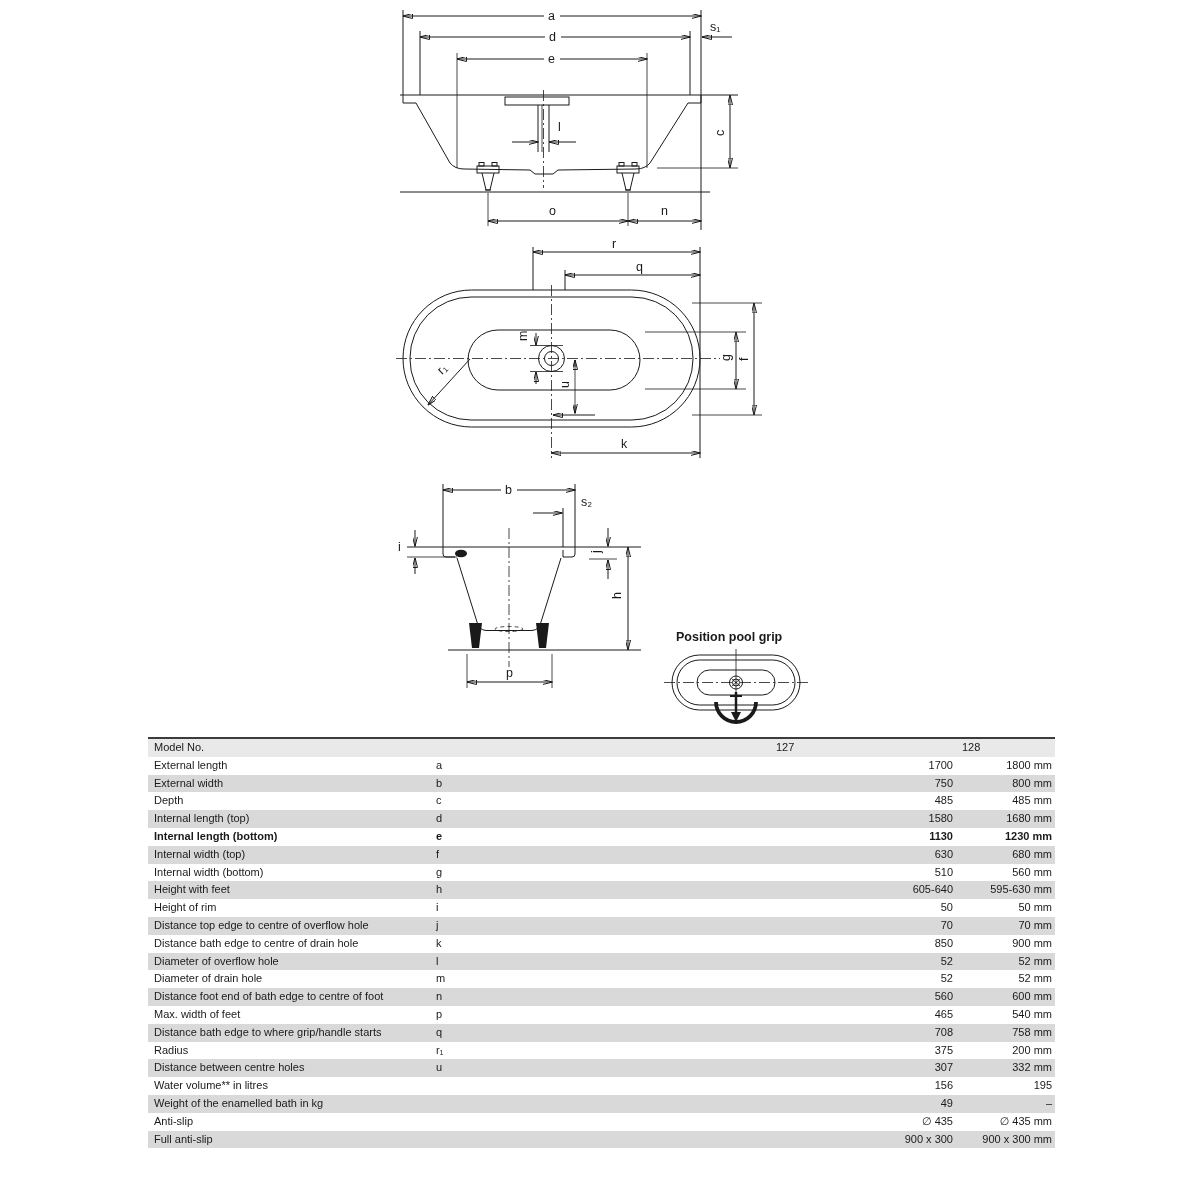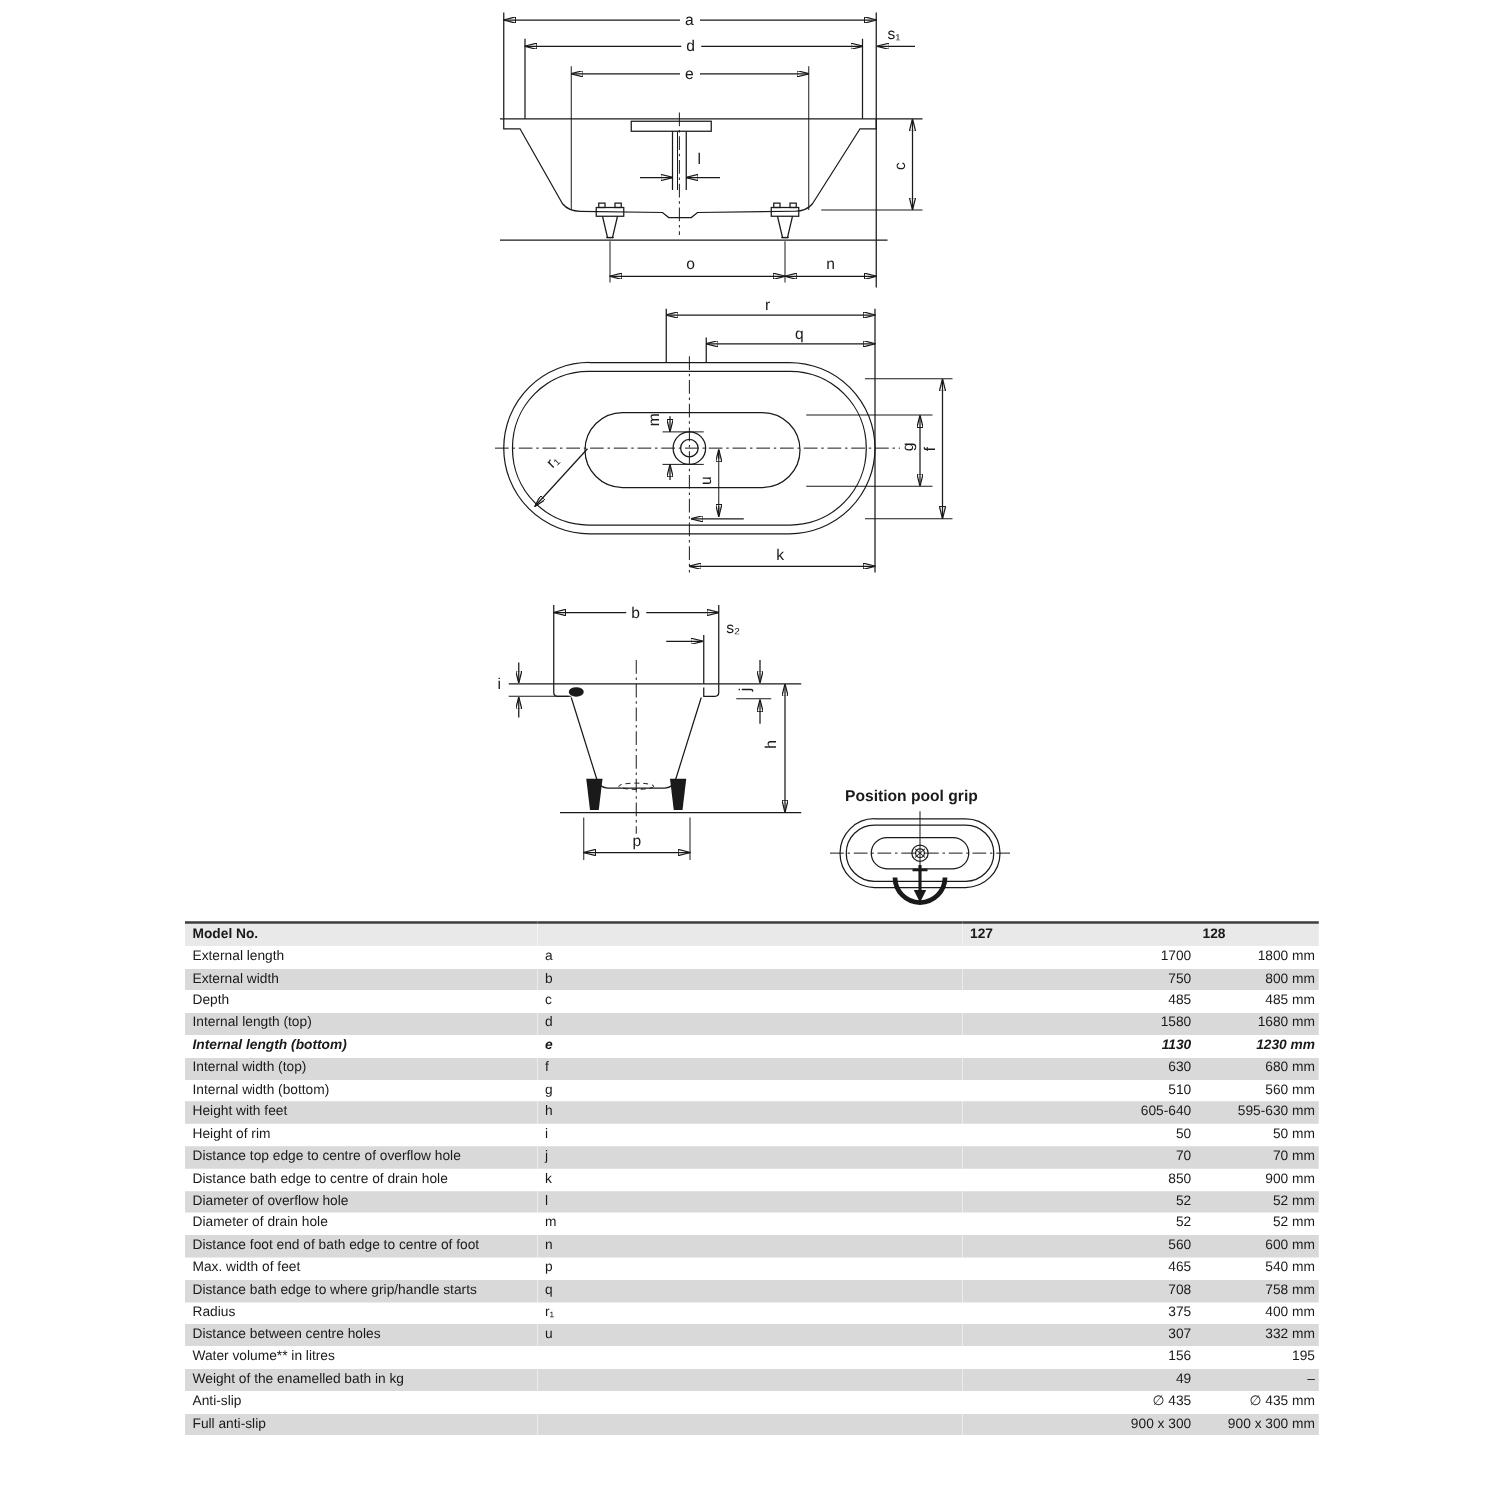--- a/index.html
+++ b/index.html
@@ -18,25 +18,25 @@
   svg .thk{stroke-width:3.8;}
   
   table.spec{position:absolute;left:148px;top:737px;width:907px;
     border-collapse:collapse;table-layout:fixed;font-size:11px;line-height:17.8px;
     border-top:2px solid #3c3c3c;}
   table.spec td,table.spec th{padding:0 3px 0 6px;height:17.8px;overflow:hidden;
     white-space:nowrap;font-weight:normal;}
   table.spec col.c1{width:282px;} table.spec col.c2{width:340px;}
   table.spec col.c3{width:186px;} table.spec col.c4{width:99px;}
   table.spec thead tr{background:#e9e9e9;}
-  table.spec thead th{font-weight:bold;text-align:left;}
+  table.spec thead th{font-weight:normal;text-align:left;}
   table.spec thead th.num{text-align:left;}
   table.spec tbody tr:nth-child(even){background:#d9d9d9;}
   table.spec td.v{text-align:right;}
-  table.spec tr.bold-row td{font-weight:bold;font-style:italic;}
+  table.spec tr.bold-row td{font-weight:bold;}
 </style>
 </head>
 <body>
 
 <div class="sheet">
 
   <div class="diag" style="left:392px;top:0px;">
     <svg width="360" height="235" viewBox="0 0 360 235">
       <defs>
         <marker id="a1" markerUnits="userSpaceOnUse" markerWidth="10" markerHeight="5" viewBox="0 0 10 5" refX="9.5" refY="2.5" orient="auto-start-reverse">
@@ -351,21 +351,21 @@
       <tr>
           <td>Distance bath edge to where grip/handle starts</td>
           <td>q</td>
           <td class="v">708</td>
           <td class="v">758 mm</td>
         </tr>
       <tr>
           <td>Radius</td>
           <td>r₁</td>
           <td class="v">375</td>
-          <td class="v">400 mm</td>
+          <td class="v">200 mm</td>
         </tr>
       <tr>
           <td>Distance between centre holes</td>
           <td>u</td>
           <td class="v">307</td>
           <td class="v">332 mm</td>
         </tr>
       <tr>
           <td>Water volume** in litres</td>
           <td></td>

